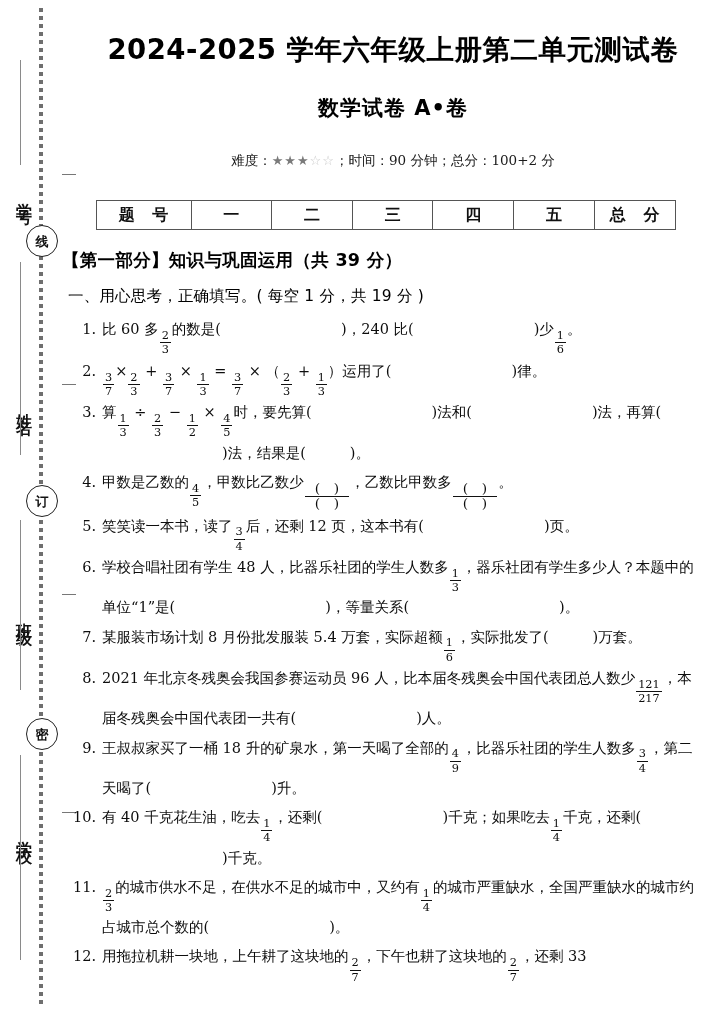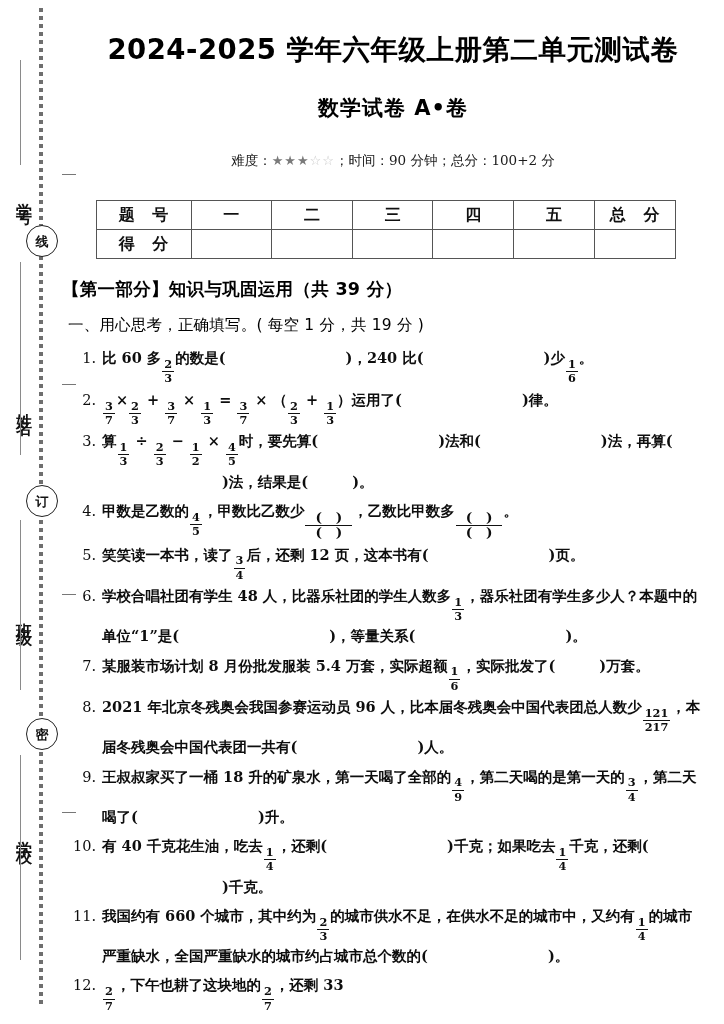--- a/index.html
+++ b/index.html
@@ -105,21 +105,21 @@
     font-size:14.5px;line-height:1.95;
     color:#0d0d0d;
     font-family:"DejaVu Serif","Liberation Serif",serif;
     margin-bottom:1px;
   }
   .q .num{
     flex:0 0 auto;width:26px;text-align:right;padding-right:6px;
     font-family:"DejaVu Serif","Liberation Serif",serif;
     font-size:14.5px;
   }
-  .q .body{flex:1 1 auto;font-weight:bold;}
+  .q .body{flex:1 1 auto;}
 
   .frac{
     display:inline-flex;flex-direction:column;align-items:center;
     vertical-align:-0.42em;
     line-height:1;margin:0 1px;font-size:0.78em;
   }
   .frac .n{padding:0 2px 1px 2px;}
   .frac .d{padding:1px 2px 0 2px;border-top:1px solid #111;}
   .frac.blankfrac{font-size:0.95em;vertical-align:-0.45em;}
   .frac.blankfrac .n{padding:0 10px 0 10px;}
@@ -177,29 +177,20 @@
         <tbody id="score-body">
             <tr>
               <td class="hdr">题 号</td>
               <td>一</td>
               <td>二</td>
               <td>三</td>
               <td>四</td>
               <td>五</td>
               <td>总 分</td>
             </tr>
-            <tr>
-              <td class="hdr">得 分</td>
-              <td></td>
-              <td></td>
-              <td></td>
-              <td></td>
-              <td></td>
-              <td></td>
-            </tr>
           </tbody>
       </table>
     </div>
 
     <div class="part-heading">【第一部分】知识与巩固运用（共 39 分）</div>
     <div class="section-heading">一、用心思考，正确填写。( 每空 1 分，共 19 分 )</div>
 
     <div class="qlist" id="qlist">
         <div class="q">
           <span class="num">1.</span>
@@ -291,48 +282,48 @@
           <span class="body"><span>2021 年北京冬残奥会我国参赛运动员 96 人，比本届冬残奥会中国代表团总人数少</span><span class="frac">
               <span class="n">121</span>
               <span class="d">217</span>
             </span><span>，本届冬残奥会中国代表团一共有(</span><span class="blank wide">&nbsp;</span><span>)人。</span></span>
         </div>
         <div class="q">
           <span class="num">9.</span>
           <span class="body"><span>王叔叔家买了一桶 18 升的矿泉水，第一天喝了全部的</span><span class="frac">
               <span class="n">4</span>
               <span class="d">9</span>
-            </span><span>，第二天喝的是第一天的</span><span class="frac">
+            </span><span>，比器乐社团的学生人数多</span><span class="frac">
               <span class="n">3</span>
               <span class="d">4</span>
             </span><span>，第二天喝了(</span><span class="blank wide">&nbsp;</span><span>)升。</span></span>
         </div>
         <div class="q">
           <span class="num">10.</span>
           <span class="body"><span>有 40 千克花生油，吃去</span><span class="frac">
               <span class="n">1</span>
               <span class="d">4</span>
             </span><span>，还剩(</span><span class="blank wide">&nbsp;</span><span>)千克；如果吃去</span><span class="frac">
               <span class="n">1</span>
               <span class="d">4</span>
             </span><span>千克，还剩(</span><span class="blank wide">&nbsp;</span><span>)千克。</span></span>
         </div>
         <div class="q">
           <span class="num">11.</span>
-          <span class="body"><span>我国约有 660 个城市，其中约为</span><span class="frac">
+          <span class="body"><span class="frac">
               <span class="n">2</span>
               <span class="d">3</span>
             </span><span>的城市供水不足，在供水不足的城市中，又约有</span><span class="frac">
               <span class="n">1</span>
               <span class="d">4</span>
             </span><span>的城市严重缺水，全国严重缺水的城市约占城市总个数的(</span><span class="blank wide">&nbsp;</span><span>)。</span></span>
         </div>
         <div class="q">
           <span class="num">12.</span>
-          <span class="body"><span class="frac">
+          <span class="body"><span>用拖拉机耕一块地，上午耕了这块地的</span><span class="frac">
               <span class="n">2</span>
               <span class="d">7</span>
             </span><span>，下午也耕了这块地的</span><span class="frac">
               <span class="n">2</span>
               <span class="d">7</span>
             </span><span>，还剩 33</span></span>
         </div>
       </div>
 
   </div>

